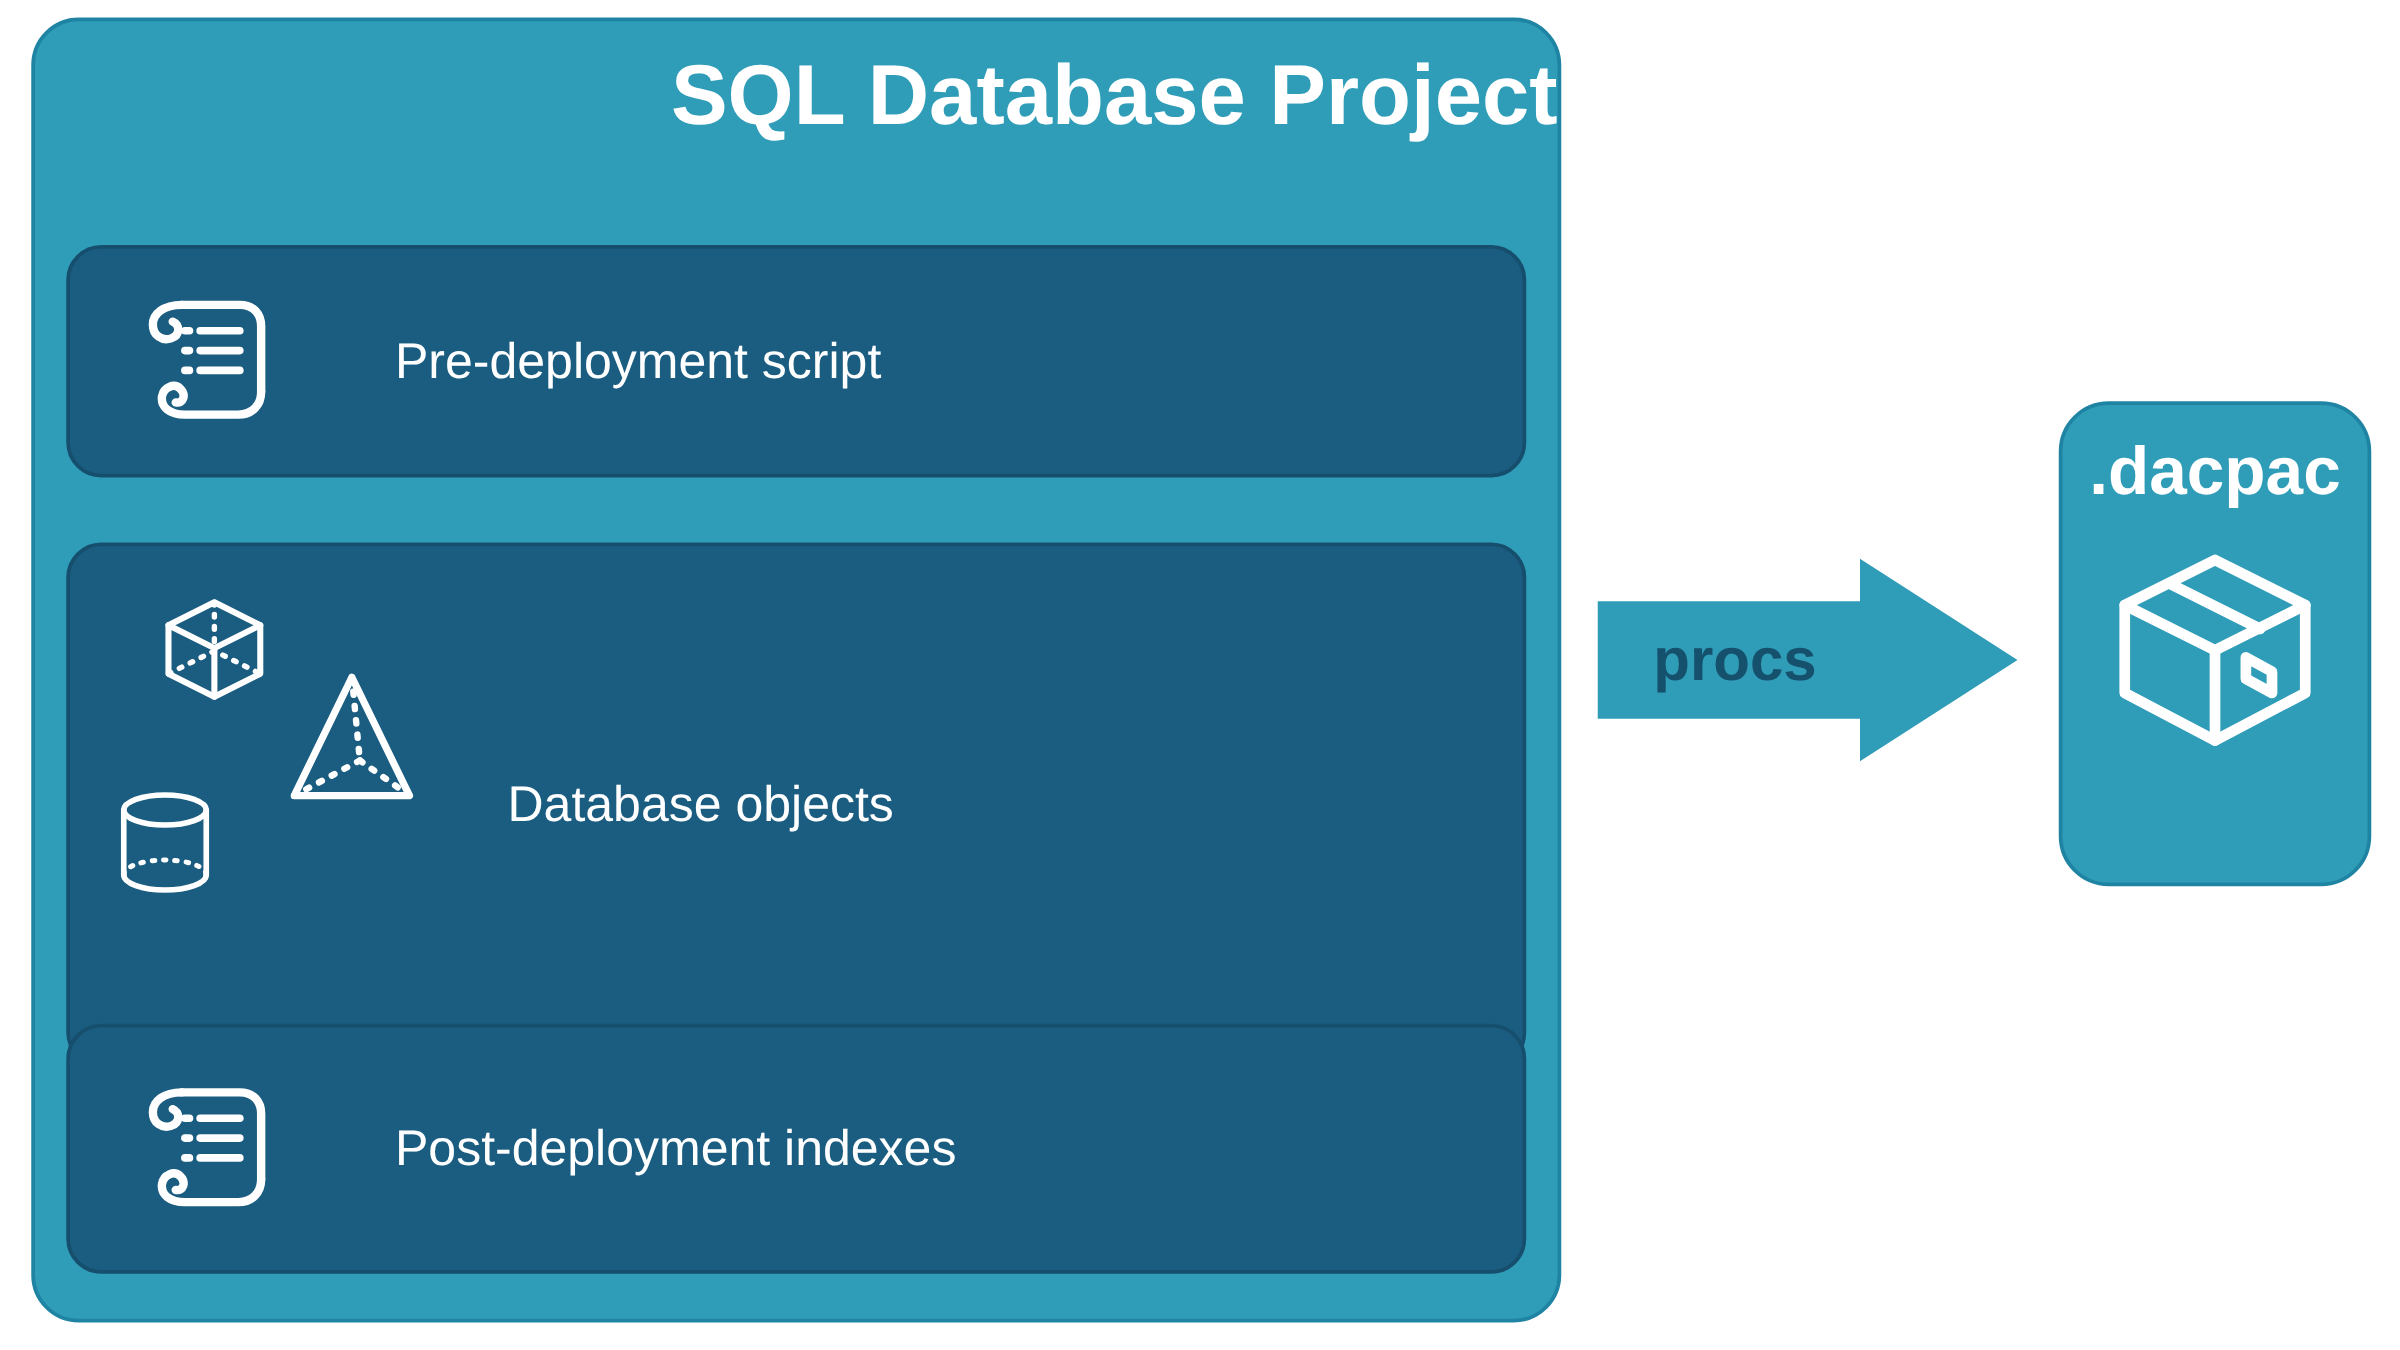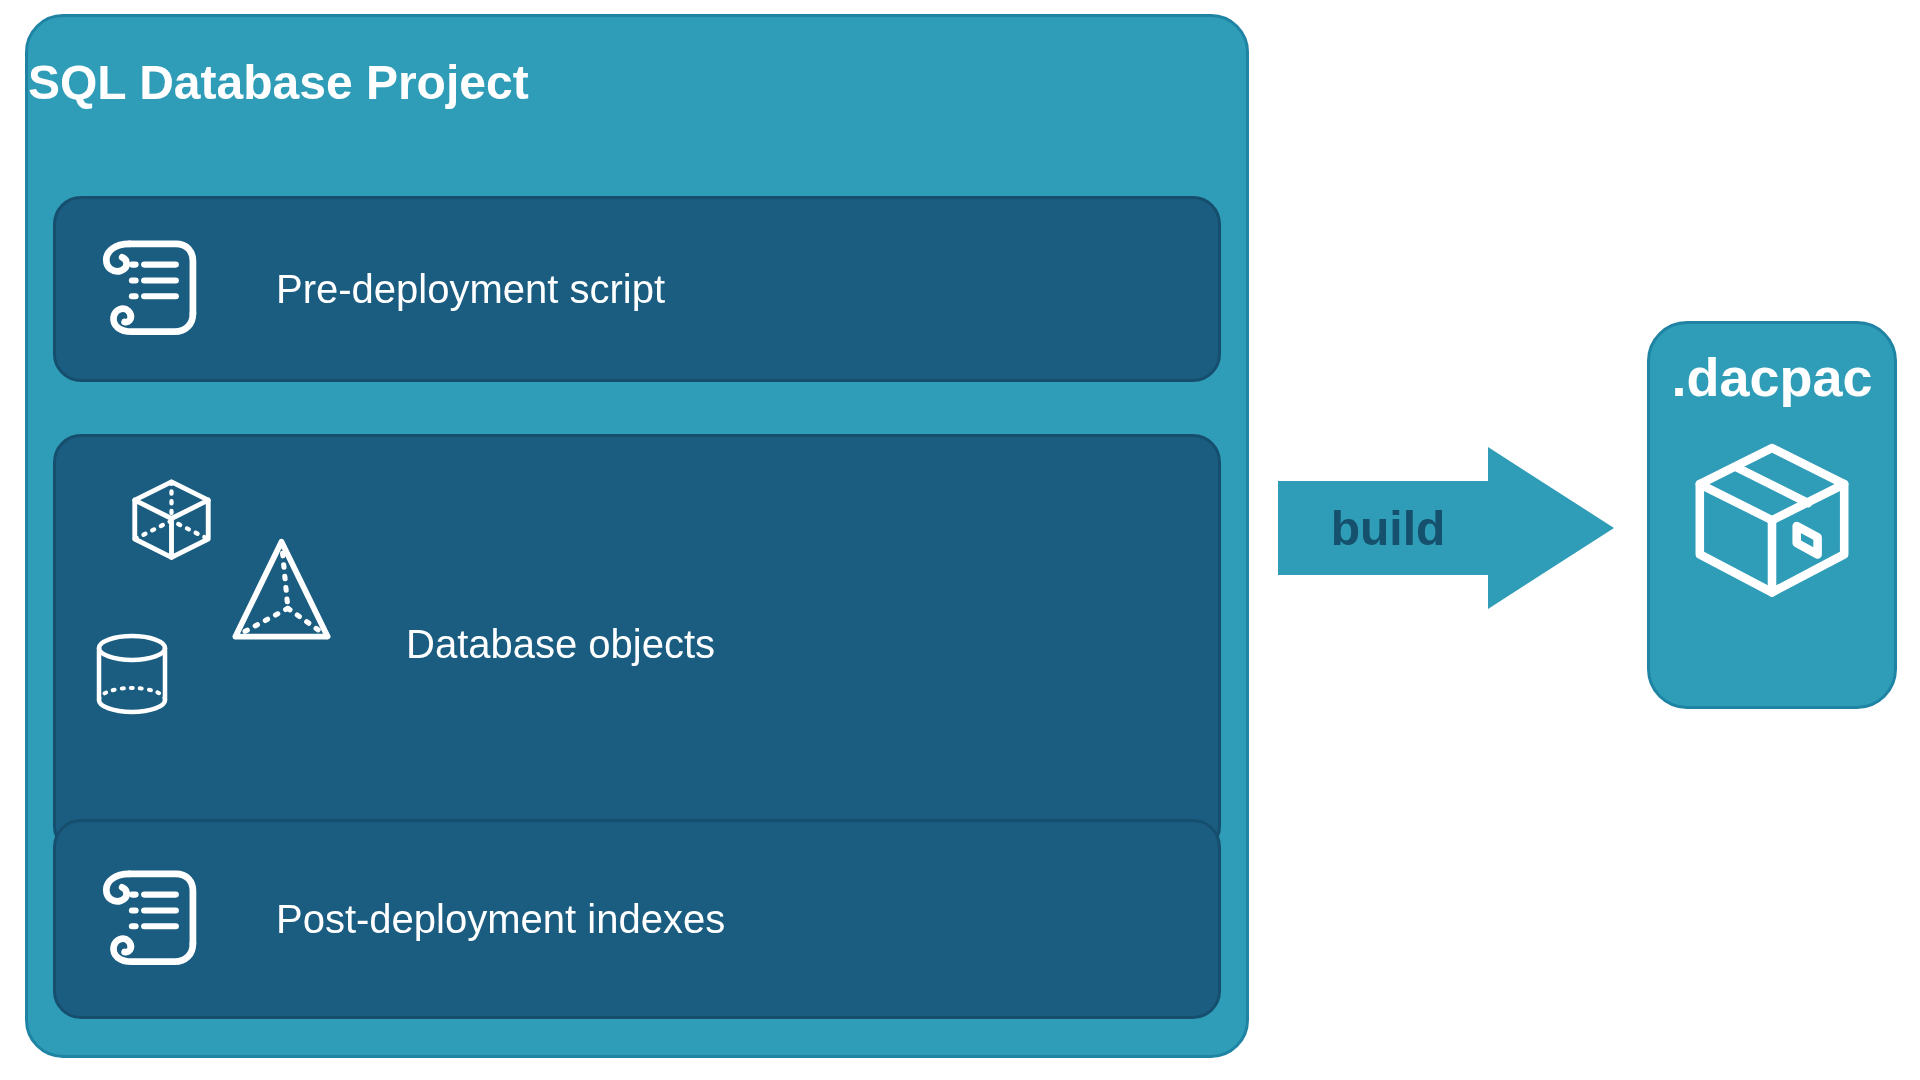--- a/index.html
+++ b/index.html
@@ -14,44 +14,44 @@
   
   .project {
     position: absolute;
     left: 25px; top: 14px;
     width: 1224px; height: 1044px;
     background: #2F9DB8;
     border: 3px solid #1F84A3;
     border-radius: 38px;
   }
   .title {
-    padding-top: 38px;
-    text-align: left;
-    color: #ffffff;
-    font-size: 48px;
+    padding-top: 20px;
+    text-align: right;
+    color: #ffffff;
+    font-size: 68px;
     font-weight: 700;
   }
 
   
   .panel {
     position: absolute;
     left: 25px; right: 25px;
     background: #1B5D80;
     border: 3px solid #164F6E;
     border-radius: 28px;
   }
   .panel-pre  { top: 179px; height: 186px; }
   .panel-objects { top: 417px; height: 420px; }
   .panel-post { top: 802px; height: 200px; }
 
   .panel-row {
     display: flex;
     align-items: center;
-    padding-left: 32px;
-    gap: 66px;
+    padding-left: 48px;
+    gap: 90px;
     height: 100%;
   }
   .label {
     color: #ffffff;
     font-size: 40px;
   }
 
   .icon svg { display: block; }
   .icon { display: inline-block; line-height: 0; }
 
@@ -204,21 +204,21 @@
         </span>
         <span class="label">Post-deployment indexes</span>
       </div>
     </div>
   </div>
 
   <div class="arrow-wrap">
     <svg viewBox="0 0 340 170">
       <polygon points="0,38 210,38 210,4 336,85 210,166 210,132 0,132" fill="#2F9DB8"></polygon>
     </svg>
-    <div class="arrow-label">build</div>
+    <div class="arrow-label">procs</div>
   </div>
 
   <div class="dacpac">
     <div class="dacpac-label">.dacpac</div>
     <span class="icon">
       <svg width="190" height="200" viewBox="0 0 100 100">
         <g class="stroke-ico" stroke-width="4.5">
           <path d="M50 10 L88 29 L50 48 L12 29 Z"></path>
           <path d="M31 20 L69 39"></path>
           <path d="M12 29 L12 66 L50 86 L88 66 L88 29"></path>

